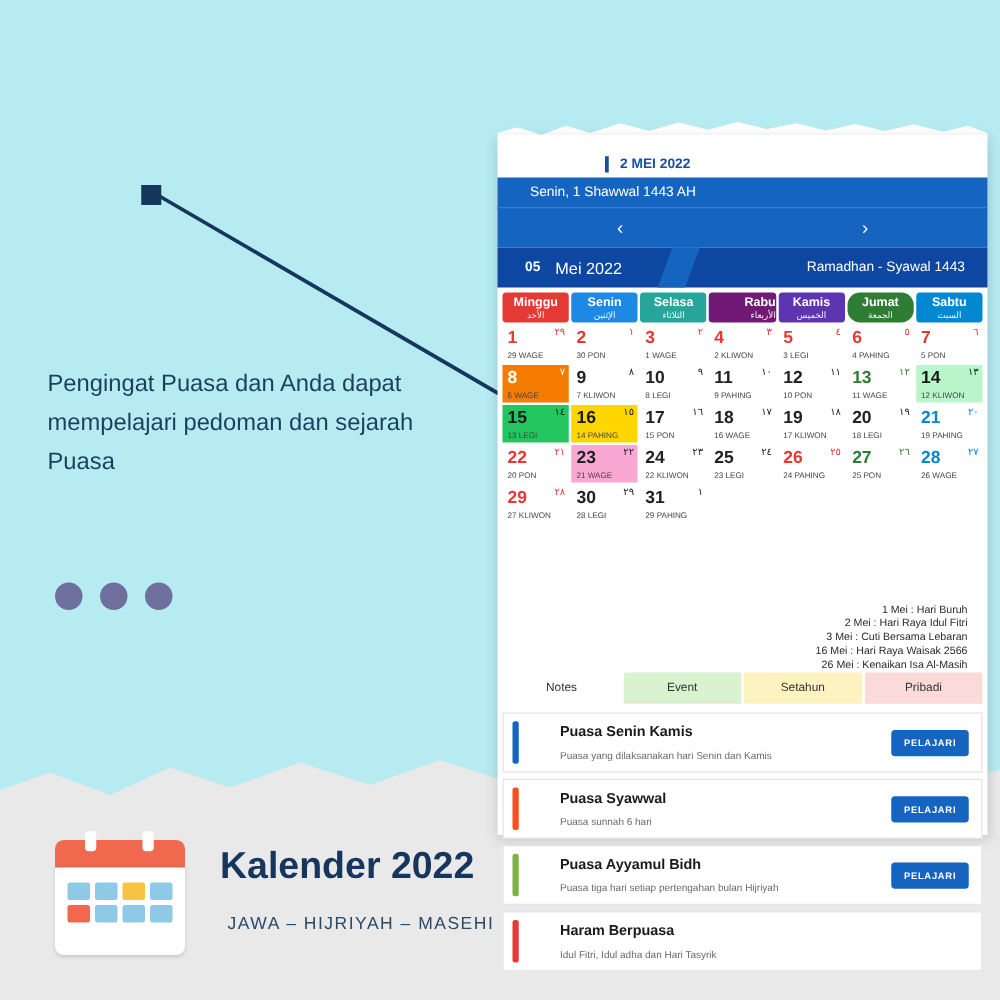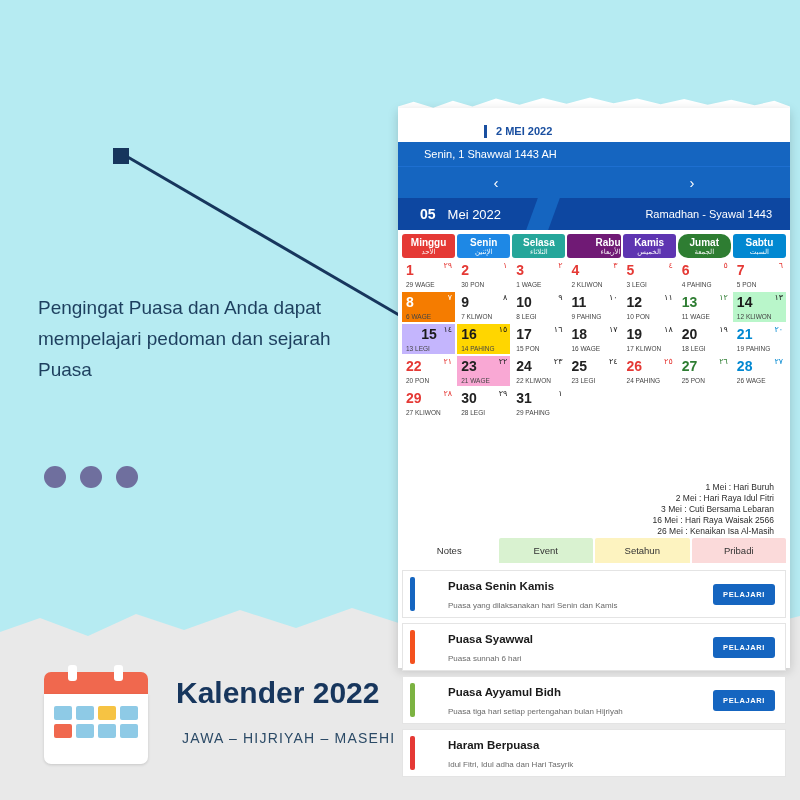--- a/index.html
+++ b/index.html
@@ -138,21 +138,21 @@
     left: 0; top: 90px;
     width: 100%;
     height: 32px;
     background: #0d47a1;
     color: #fff;
     display: flex;
     align-items: center;
     font-size: 12px;
   }
   .month-num {
-    font-size: 14px;
+    font-size: 11px;
     font-weight: bold;
     padding: 0 12px 0 22px;
   }
   .month-name { font-size: 13px; }
   .month-slash {
     position: absolute;
     left: 134px; top: 0;
     width: 22px; height: 32px;
     background: #1565c0;
     transform: skewX(-20deg);
@@ -368,21 +368,21 @@
         <div class="cell" style="background: rgb(255, 255, 255);"><span class="num" style="color:#e53935">5</span><span class="hij" style="color:#e53935">٤</span><span class="jw">3 LEGI</span></div>
         <div class="cell" style="background: rgb(255, 255, 255);"><span class="num" style="color:#e53935">6</span><span class="hij" style="color:#e53935">٥</span><span class="jw">4 PAHING</span></div>
         <div class="cell" style="background: rgb(255, 255, 255);"><span class="num" style="color:#e53935">7</span><span class="hij" style="color:#e53935">٦</span><span class="jw">5 PON</span></div>
         <div class="cell" style="background: rgb(245, 124, 0);"><span class="num" style="color:#ffffff">8</span><span class="hij" style="color:#ffffff">٧</span><span class="jw">6 WAGE</span></div>
         <div class="cell" style="background: rgb(255, 255, 255);"><span class="num" style="color:#222222">9</span><span class="hij" style="color:#222222">٨</span><span class="jw">7 KLIWON</span></div>
         <div class="cell" style="background: rgb(255, 255, 255);"><span class="num" style="color:#222222">10</span><span class="hij" style="color:#222222">٩</span><span class="jw">8 LEGI</span></div>
         <div class="cell" style="background: rgb(255, 255, 255);"><span class="num" style="color:#222222">11</span><span class="hij" style="color:#222222">١٠</span><span class="jw">9 PAHING</span></div>
         <div class="cell" style="background: rgb(255, 255, 255);"><span class="num" style="color:#222222">12</span><span class="hij" style="color:#222222">١١</span><span class="jw">10 PON</span></div>
         <div class="cell" style="background: rgb(255, 255, 255);"><span class="num" style="color:#2e7d32">13</span><span class="hij" style="color:#2e7d32">١٢</span><span class="jw">11 WAGE</span></div>
         <div class="cell" style="background: rgb(185, 246, 202);"><span class="num" style="color:#1a1a1a">14</span><span class="hij" style="color:#1a1a1a">١٣</span><span class="jw">12 KLIWON</span></div>
-        <div class="cell" style="background: #c4b5fd; text-align: center;"><span class="num" style="color:#1a1a1a">15</span><span class="hij" style="color:#1a1a1a">١٤</span><span class="jw">13 LEGI</span></div>
+        <div class="cell" style="background: #22c55e;"><span class="num" style="color:#1a1a1a">15</span><span class="hij" style="color:#1a1a1a">١٤</span><span class="jw">13 LEGI</span></div>
         <div class="cell" style="background: rgb(255, 214, 0);"><span class="num" style="color:#1a1a1a">16</span><span class="hij" style="color:#1a1a1a">١٥</span><span class="jw">14 PAHING</span></div>
         <div class="cell" style="background: rgb(255, 255, 255);"><span class="num" style="color:#222222">17</span><span class="hij" style="color:#222222">١٦</span><span class="jw">15 PON</span></div>
         <div class="cell" style="background: rgb(255, 255, 255);"><span class="num" style="color:#222222">18</span><span class="hij" style="color:#222222">١٧</span><span class="jw">16 WAGE</span></div>
         <div class="cell" style="background: rgb(255, 255, 255);"><span class="num" style="color:#222222">19</span><span class="hij" style="color:#222222">١٨</span><span class="jw">17 KLIWON</span></div>
         <div class="cell" style="background: rgb(255, 255, 255);"><span class="num" style="color:#222222">20</span><span class="hij" style="color:#222222">١٩</span><span class="jw">18 LEGI</span></div>
         <div class="cell" style="background: rgb(255, 255, 255);"><span class="num" style="color:#0288d1">21</span><span class="hij" style="color:#0288d1">٢٠</span><span class="jw">19 PAHING</span></div>
         <div class="cell" style="background: rgb(255, 255, 255);"><span class="num" style="color:#e53935">22</span><span class="hij" style="color:#e53935">٢١</span><span class="jw">20 PON</span></div>
         <div class="cell" style="background: #f9a8d4;"><span class="num" style="color:#222222">23</span><span class="hij" style="color:#222222">٢٢</span><span class="jw">21 WAGE</span></div>
         <div class="cell" style="background: rgb(255, 255, 255);"><span class="num" style="color:#222222">24</span><span class="hij" style="color:#222222">٢٣</span><span class="jw">22 KLIWON</span></div>
         <div class="cell" style="background: rgb(255, 255, 255);"><span class="num" style="color:#222222">25</span><span class="hij" style="color:#222222">٢٤</span><span class="jw">23 LEGI</span></div>

